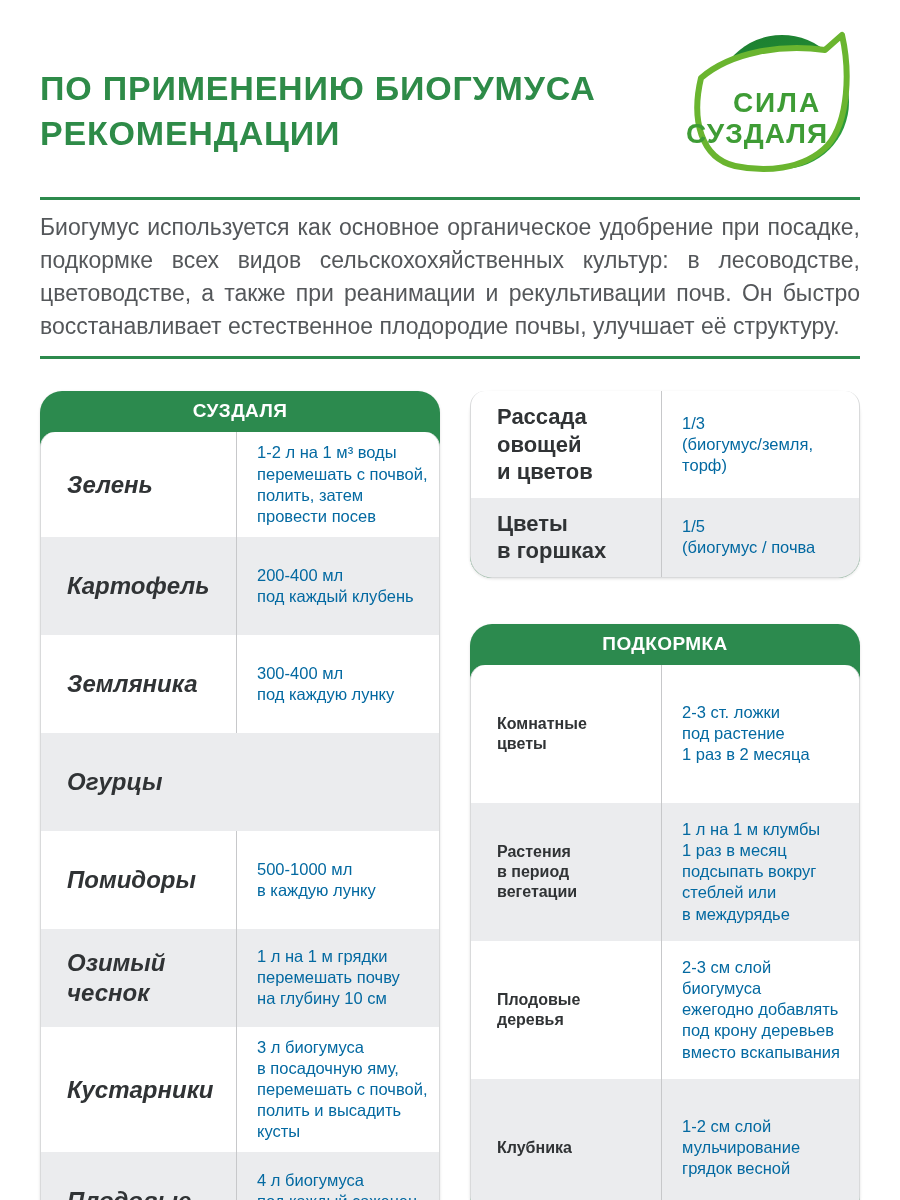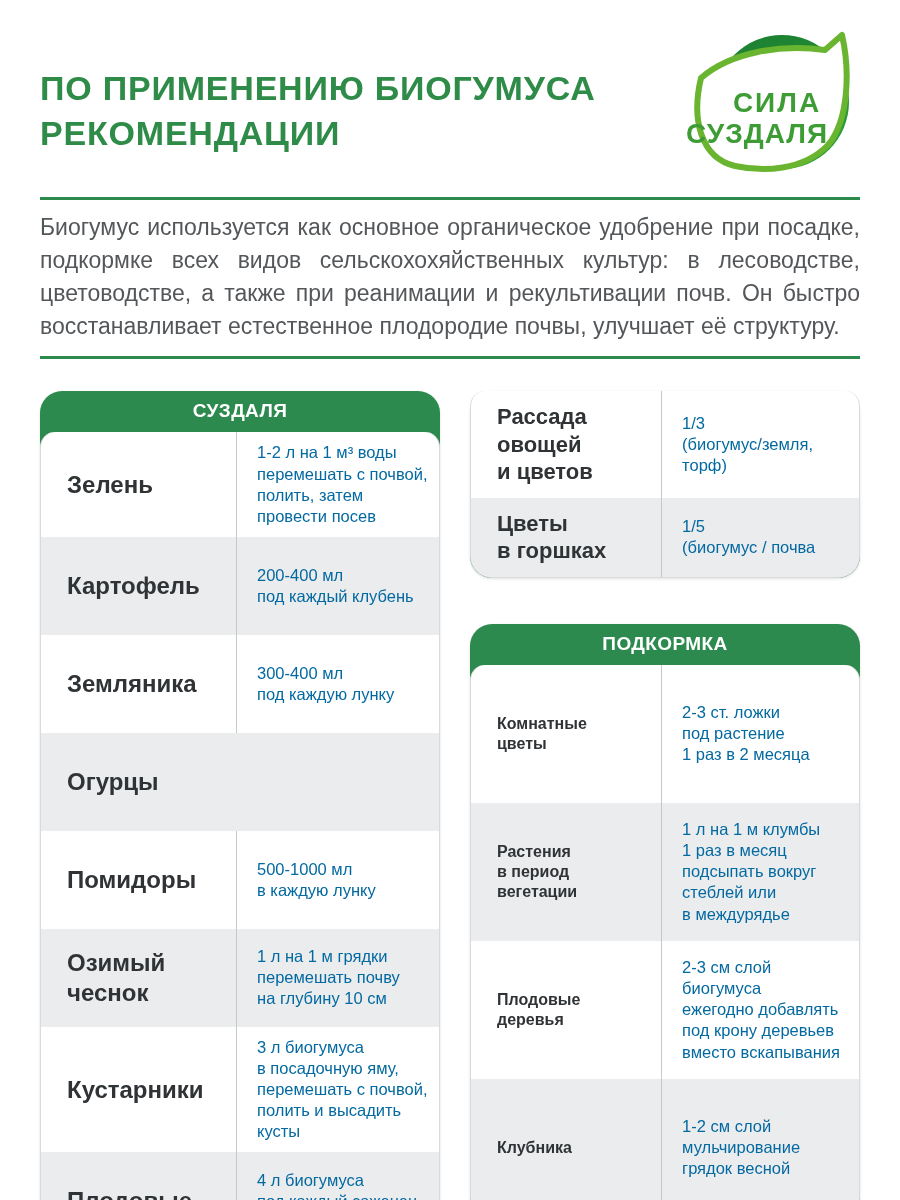--- a/index.html
+++ b/index.html
@@ -48,21 +48,21 @@
     width:49%; box-sizing:border-box; padding:12px 6px 12px 26px;
     display:flex; align-items:center;
     font-weight:bold; color:#303335; line-height:1.25; white-space:pre-line;
   }
   .cell-detail {
     width:51%; box-sizing:border-box; padding:10px 10px 10px 20px;
     display:flex; align-items:center;
     font-size:16.5px; color:#0369a1; line-height:1.28; white-space:pre-line;
     border-left:1px solid #c7c8ca;
   }
-  .t-posadka  .cell-name { font-size:24px; }
+  .t-posadka  .cell-name { font-size:24px;font-style:italic; }
   .t-posadka  .trow { min-height:98px; }
   .t-smesi    .cell-name { font-size:22px; }
   .t-smesi    .trow { min-height:77px; }
   .t-podkormka .cell-name { font-size:16px; }
   .t-podkormka .trow { min-height:138px; }
 </style>
 </head>
 <body>
 
 <div class="page">

